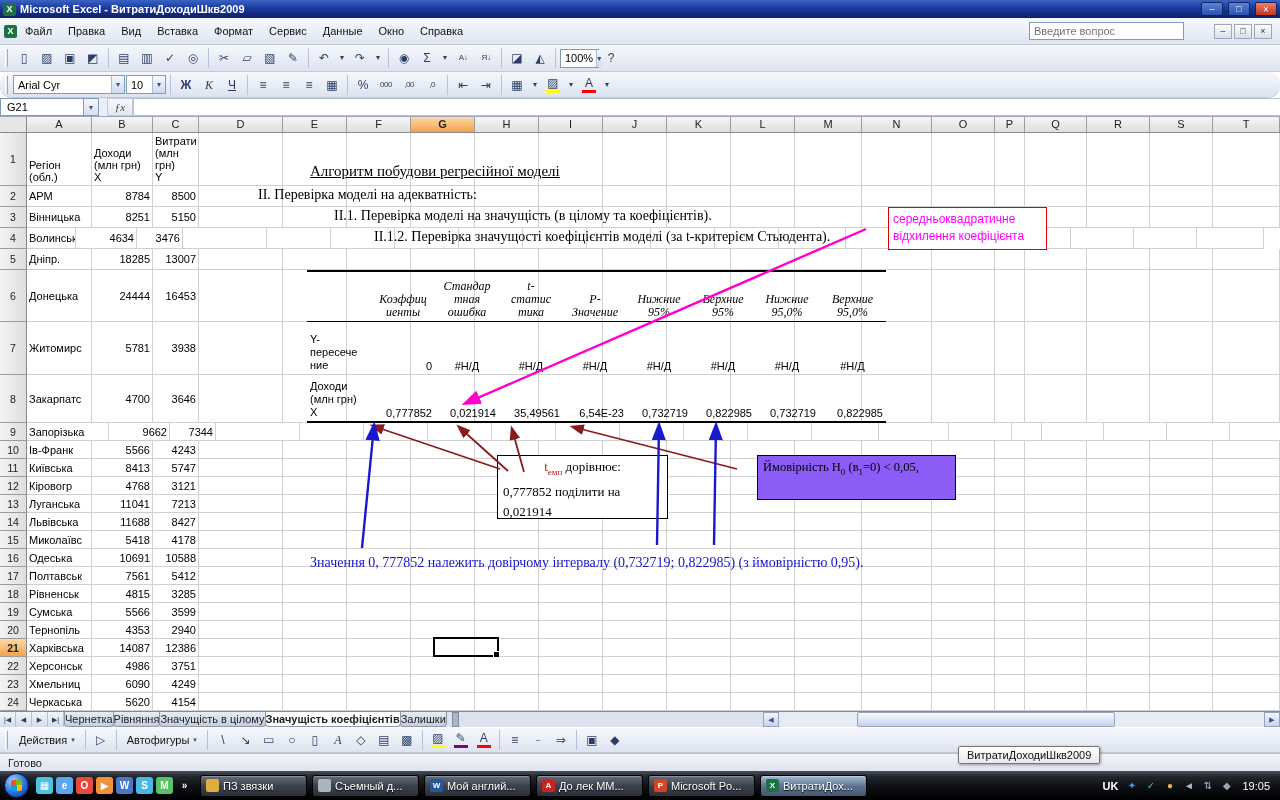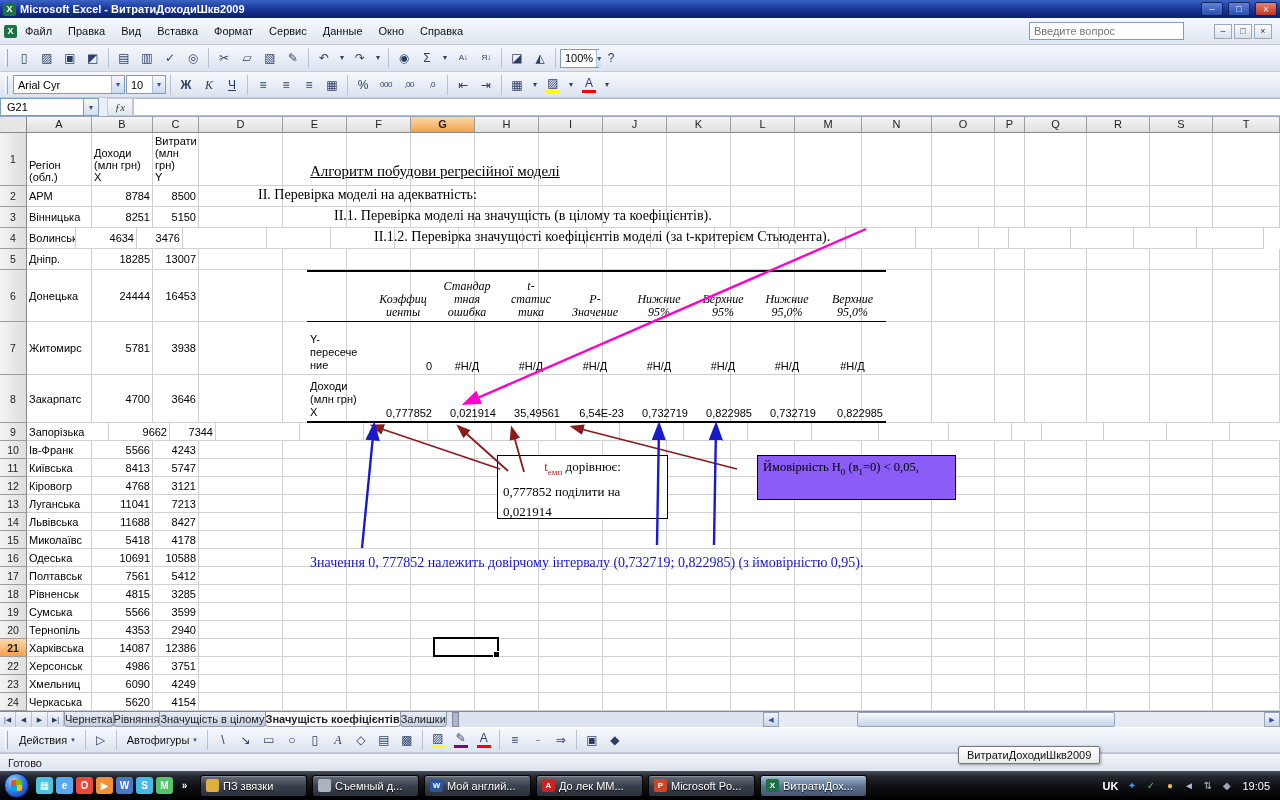--- a/index.html
+++ b/index.html
@@ -16,21 +16,21 @@
 
 #menubar{position:absolute;left:0;top:18px;width:1280px;height:27px;background:linear-gradient(#f6f8fc,#dfe6f2);border-bottom:1px solid #c2cada;display:flex;align-items:center;padding:0 4px;z-index:19;}
 .menu-item{padding:4px 8px;color:#111;cursor:default;}
 #question-box{margin-left:auto;width:155px;height:18px;border:1px solid #7f9db9;background:#fff;font-size:11px;padding:0 4px;color:#888;font-family:inherit;}
 .wb-btns{display:flex;margin-left:28px;margin-right:4px;}
 .wb-btn{width:18px;height:15px;display:flex;align-items:center;justify-content:center;font-size:9px;color:#333;background:linear-gradient(#fdfdfd,#d8dfec);border:1px solid #9aa7bd;margin-left:2px;}
 
 
 .toolbar{position:absolute;left:0;width:1280px;background:linear-gradient(#f6f8fc,#dce3f0);border-bottom:1px solid #c2cada;display:flex;align-items:center;padding:0 3px;gap:1px;z-index:18;}
 #toolbar-std{top:45px;height:27px;}
-#toolbar-fmt{top:72px;height:26px;}
+#toolbar-fmt{top:72px;height:26px;border-radius:12px;}
 .grip{width:3px;height:18px;margin:0 4px 0 2px;border-left:1px solid #fff;border-right:1px solid #9aa7bd;flex:none;}
 .tb-btn{min-width:22px;height:22px;display:flex;flex-direction:column;align-items:center;justify-content:center;font-size:12px;line-height:12px;color:#2c3e66;border:1px solid transparent;border-radius:2px;position:relative;flex:none;}
 .tb-btn.narrow{min-width:12px;font-size:8px;}
 .tb-btn.small{font-size:8px;letter-spacing:-.5px;}
 .tb-btn.b{font-weight:bold;}
 .tb-btn.i{font-style:italic;font-family:"Liberation Serif",serif;}
 .tb-btn.u{text-decoration:underline;}
 .tb-sep{width:1px;height:20px;background:#b9c2d4;margin:0 3px;flex:none;}
 .color-bar{display:block;width:14px;height:3px;margin-top:1px;}
 .tb-combo{height:19px;background:#fff;border:1px solid #7f9db9;display:flex;align-items:center;justify-content:space-between;padding:0 0 0 4px;font-size:11px;flex:none;}
@@ -812,20 +812,24 @@
         <div class="cell" style="width: 67px;"></div>
       </div>
     </div>
 
   <div id="overlay">
     <div class="ov-serif" id="algo-title">Алгоритм побудови регресійної моделі</div>
     <div class="ov-serif" id="step2">ІІ. Перевірка моделі на адекватність:</div>
     <div class="ov-serif" id="step21">ІІ.1. Перевірка моделі на значущість (в цілому та коефіцієнтів).</div>
     <div class="ov-serif" id="step212">ІІ.1.2. Перевірка значущості коефіцієнтів моделі (за t-критерієм Стьюдента).</div>
 
+    <div id="stdev-box">
+      <div>середньоквадратичне</div>
+      <div>відхилення коефіцієнта</div>
+    </div>
 
     <div id="reg-table">
         <div class="rt-row rt-head" style="height: 50px;">
           <div class="rt-cell rt-label" style="width: 64px;"></div>
           <div class="rt-cell rt-h" style="width: 64px;">Коэффиц
 иенты</div>
           <div class="rt-cell rt-h" style="width: 64px;">Стандар
 тная
 ошибка</div>
           <div class="rt-cell rt-h" style="width: 64px;">t-

